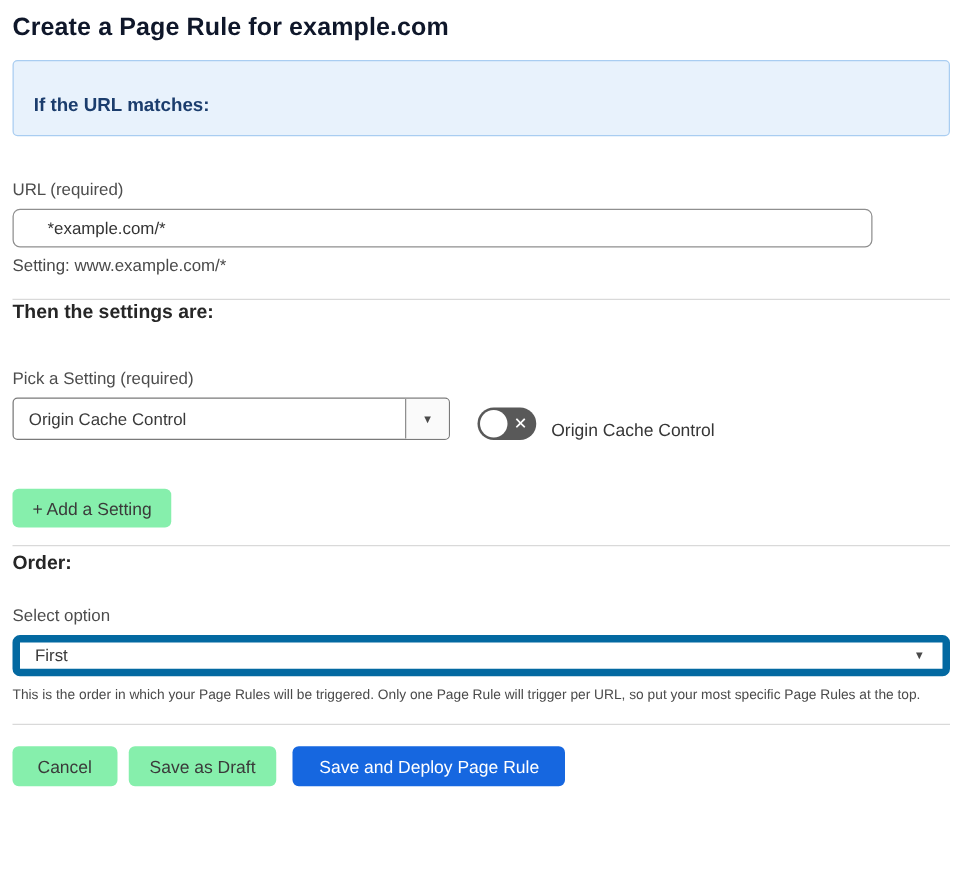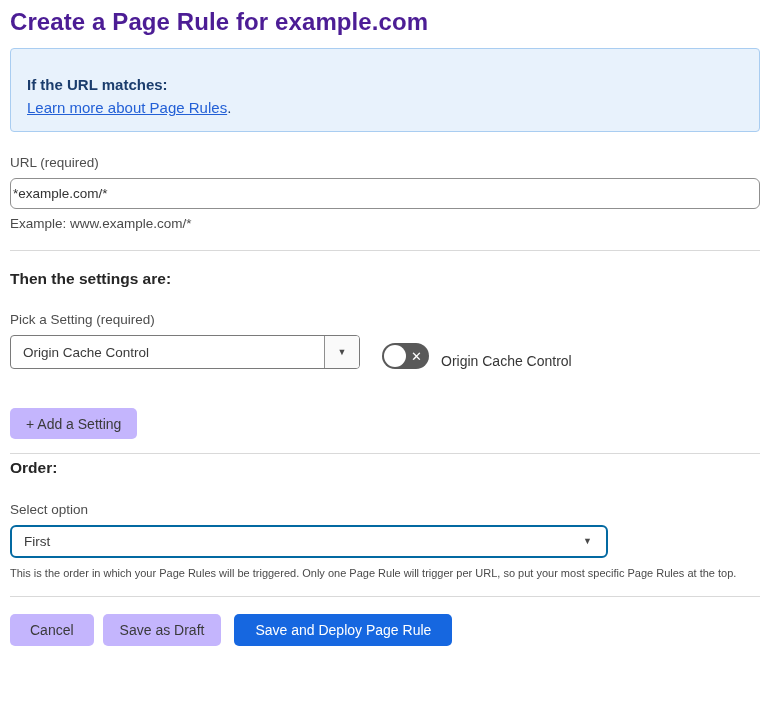--- a/index.html
+++ b/index.html
@@ -6,75 +6,74 @@
   html, body { background: #ffffff; }
   body {
     width: 770px;
     height: 710px;
     font-family: "Liberation Sans", "DejaVu Sans", sans-serif;
     color: #333;
     padding: 8px 10px 12px 10px;
     overflow: hidden;
   }
   .page-title {
-    font-size: 24px;
+    font-size: 20px;
     font-weight: 700;
-    color: #4c1d95;
+    color: #0f172a;
     line-height: 28px;
     letter-spacing: 0.1px;
   }
   .info-box {
     margin-top: 12px;
     background: #e8f2fc;
     border: 1px solid #a9cdf1;
     border-radius: 4px;
     padding: 24px 16px 12px 16px;
     color: #1b3d6d;
     font-size: 15px;
     line-height: 23px;
   }
   .info-heading { font-weight: 700; }
   .info-link {
     color: #2360d6;
     text-decoration: underline;
     cursor: pointer;
   }
   .field-label {
-    margin-top: 22px;
+    margin-top: 34px;
     font-size: 13.5px;
     color: #4d4d4d;
     line-height: 18px;
   }
   .text-input {
     margin-top: 6px;
-    width: 750px;
+    width: 688px;
     height: 31px;
     border: 1px solid #8f8f8f;
     border-radius: 6px;
     font-family: "Liberation Sans", "DejaVu Sans", sans-serif;
     font-size: 13.5px;
     color: #333;
-    padding: 0 2px;
+    padding: 0 27px;
     background: #fff;
     outline: none;
   }
   .hint-text {
     margin-top: 6px;
     font-size: 13.5px;
     color: #4a4a4a;
     line-height: 18px;
   }
   .divider {
     margin-top: 17px;
     border: none;
     border-top: 1px solid #d9d9d9;
     height: 0;
   }
   .section-heading {
-    margin-top: 18px;
     font-size: 15.5px;
     font-weight: 700;
     color: #262626;
     line-height: 20px;
   }
   .picker-label { }
   .setting-row {
     margin-top: 6px;
     display: flex;
     align-items: flex-end;
@@ -149,32 +148,32 @@
     align-items: center;
     justify-content: center;
     height: 31px;
     border: none;
     border-radius: 5px;
     font-family: "Liberation Sans", "DejaVu Sans", sans-serif;
     font-size: 14px;
     cursor: pointer;
   }
   .btn-gray {
-    background: #c4b5fd;
+    background: #86efac;
     color: #3a3a3a;
   }
   .add-setting-btn {
     margin-top: 39px;
     padding: 0 16px;
   }
   .order-select {
     margin-top: 6px;
-    width: 598px;
+    width: 750px;
     height: 33px;
-    border: 2px solid #0369a1;
+    border: 6px solid #0369a1;
     border-radius: 6px;
     background: #fff;
     display: flex;
     align-items: center;
     padding: 0 14px 0 12px;
     cursor: pointer;
   }
   .order-select .select-value { padding-left: 0; }
   .order-help {
     margin-top: 5px;
@@ -201,26 +200,25 @@
 </style>
 </head>
 <body>
 
 
 
 <h1 class="page-title">Create a Page Rule for example.com</h1>
 
 <div class="info-box">
   <div class="info-heading">If the URL matches:</div>
-  <div><a class="info-link">Learn more about Page Rules</a><span>.</span></div>
 </div>
 
 <div class="field-label">URL (required)</div>
 <input class="text-input" type="text" value="*example.com/*" style="">
-<div class="hint-text">Example: www.example.com/*</div>
+<div class="hint-text">Setting: www.example.com/*</div>
 
 <hr class="divider">
 
 <div class="section-heading">Then the settings are:</div>
 
 <div class="field-label picker-label">Pick a Setting (required)</div>
 
 <div class="setting-row">
   <div class="select-box">
     <div class="select-value">Origin Cache Control</div>

